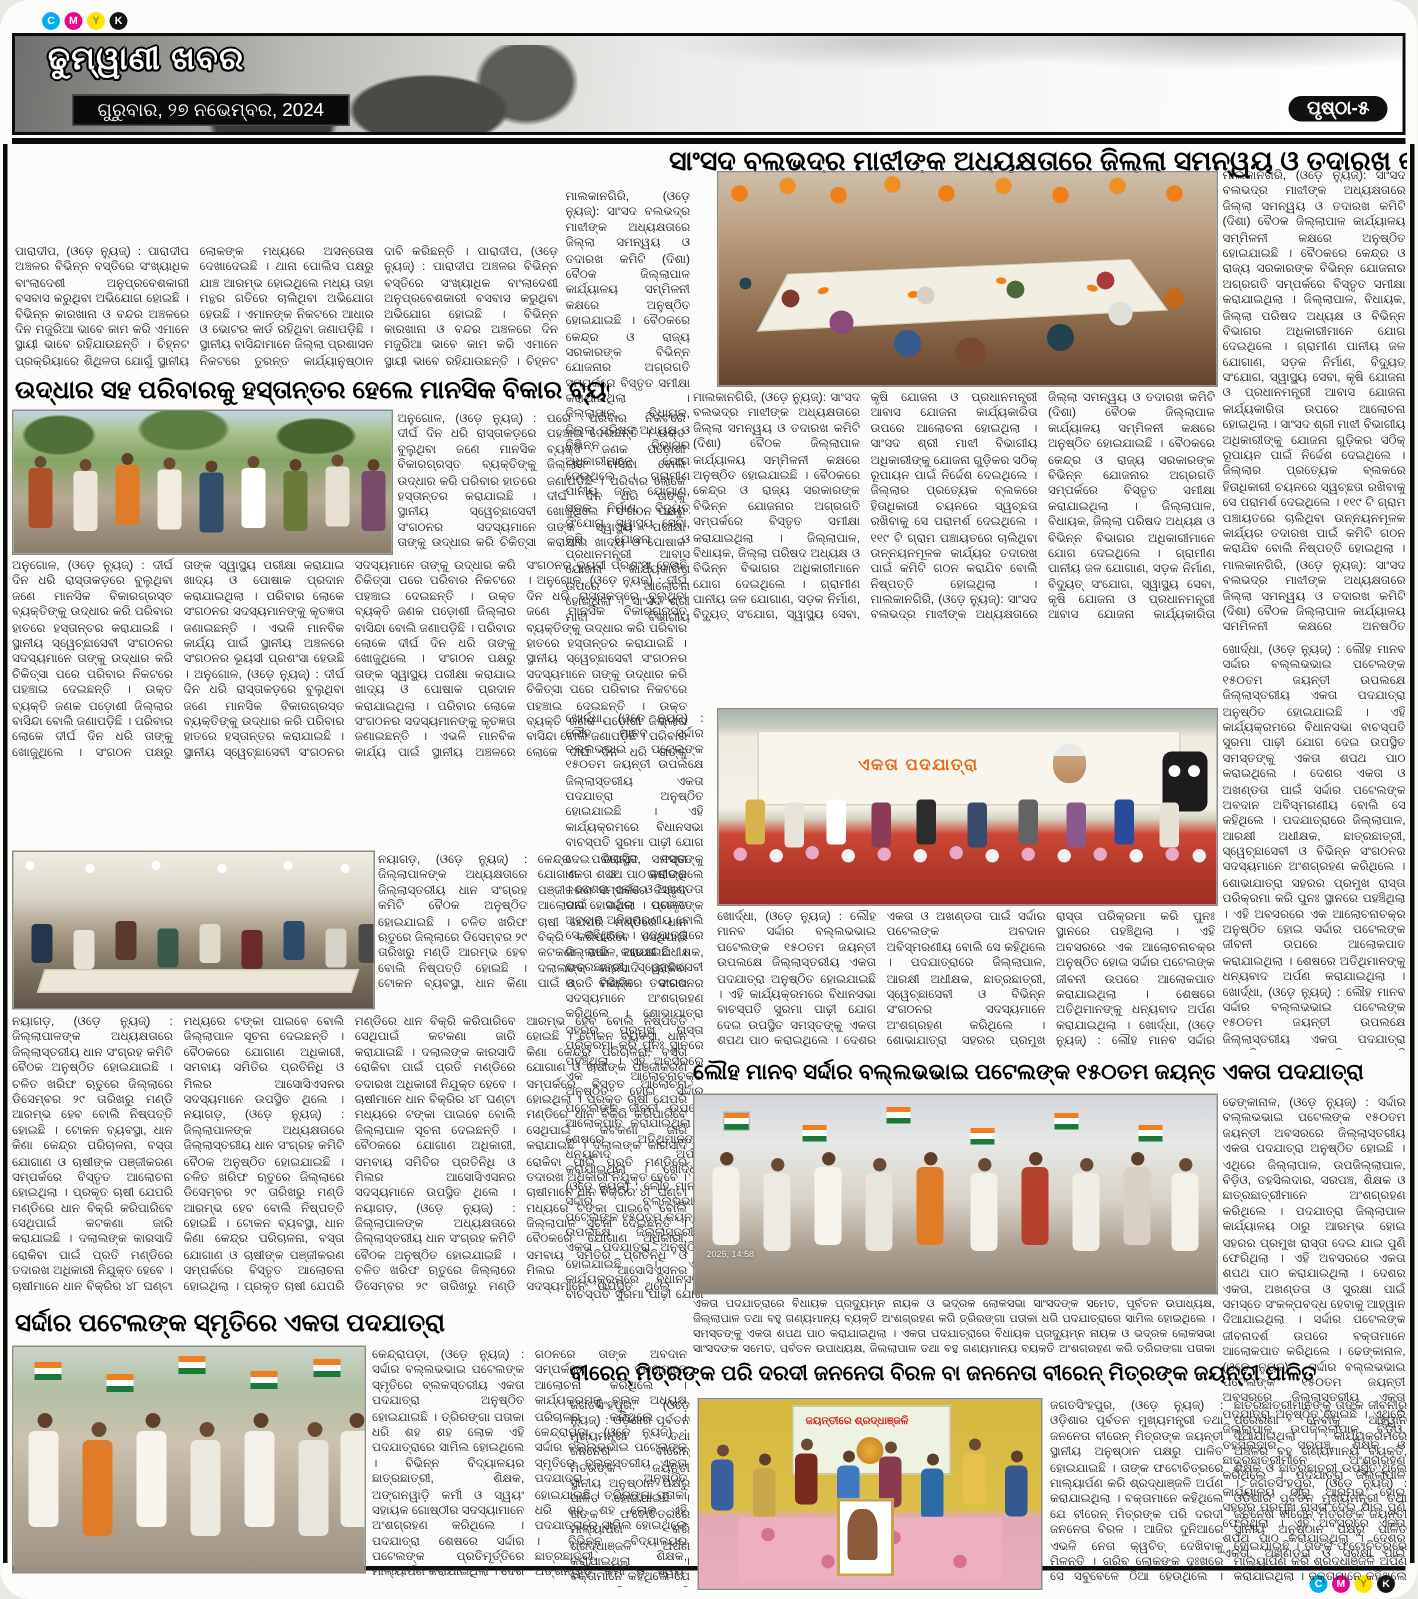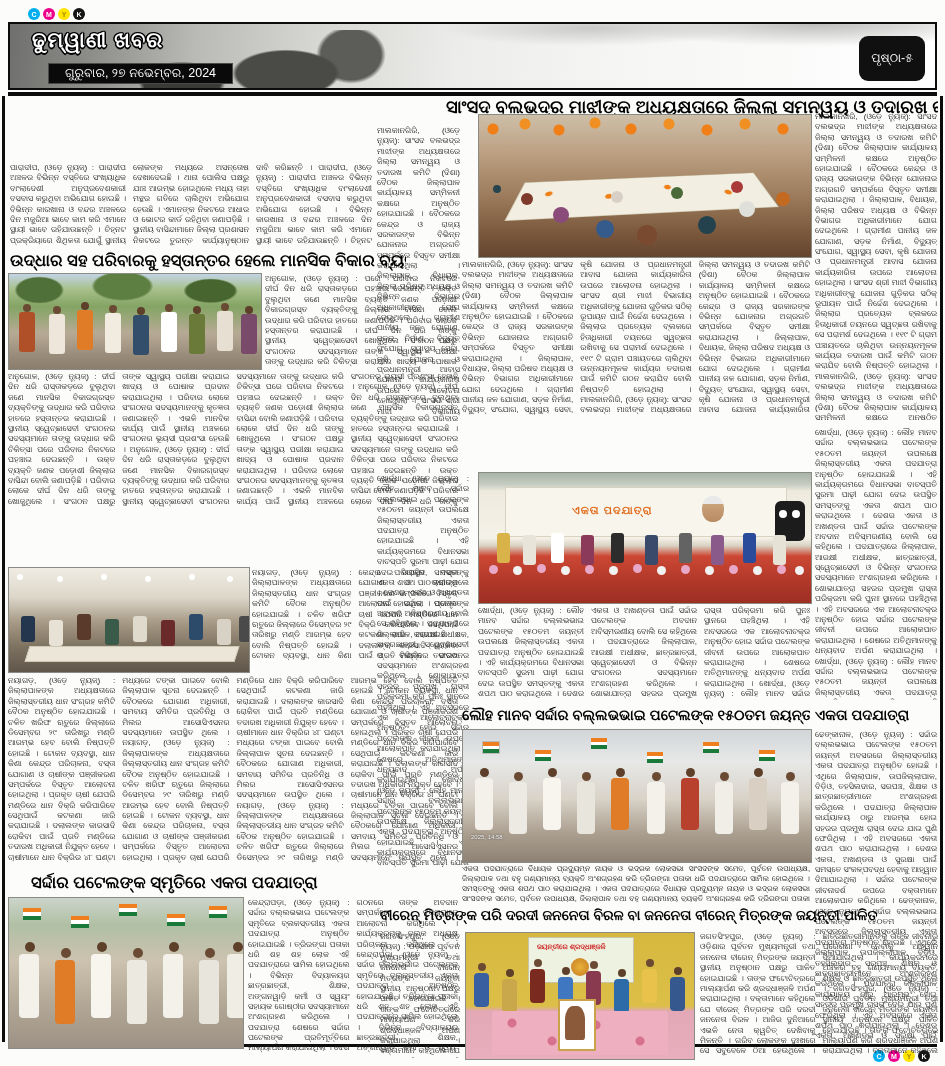--- a/index.html
+++ b/index.html
@@ -1,19 +1,19 @@
 <!DOCTYPE html>
 <html><head>
 <meta charset="utf-8">
 <style>
   html,body{margin:0;padding:0;background:#e8e8e4;}
   #page{
     position:relative;width:945px;height:1066px;margin:0 auto;
     background:#fcfcfa;overflow:hidden;
-    font-family:"Liberation Sans","DejaVu Sans",sans-serif;color:#1a1a1a;
+    font-family:"Liberation Sans","DejaVu Sans",sans-serif;color:#1a1a1a;border-radius:20px;
   }
   .abs{position:absolute;}
   .hl{font-weight:bold;color:#000;line-height:1.32;overflow:hidden;}
   .body-txt{font-size:8px;line-height:1.3;text-align:justify;color:#222;overflow:hidden;}
   .c2{columns:2;column-gap:7px;}
   .c3{columns:3;column-gap:7px;}
   .c4{columns:4;column-gap:7px;}
   .photo{position:absolute;overflow:hidden;border:1px solid #8b8b85;}
   .ph{position:absolute;}
   .caption{font-size:7.5px;line-height:1.35;text-align:justify;color:#111;overflow:hidden;}
@@ -28,21 +28,21 @@
   }
   #brand{
     left:22px;top:4px;font-size:21px;font-weight:bold;color:#fff;letter-spacing:1px;
     text-shadow:-1.5px 0 #000,1.5px 0 #000,0 -1.5px #000,0 1.5px #000,1px 1px #000,-1px 1px #000,1px -1px #000,-1px -1px #000;
   }
   #date-box{left:38px;bottom:4px;background:#0a0a0a;color:#fff;font-size:12.5px;padding:2px 16px;border:1px solid #4a4a4a;}
   #section-title{
     left:452px;top:8px;font-size:42px;font-weight:bold;color:#fff;letter-spacing:3px;
     text-shadow:-2.5px 0 #000,2.5px 0 #000,0 -2.5px #000,0 2.5px #000,2px 2px #000,-2px 2px #000,2px -2px #000,-2px -2px #000,3px 3px 0 #555;
   }
-  #page-badge{right:10px;bottom:7px;background:#101010;color:#fff;font-size:12.5px;padding:15px 12px;border-radius:9px;}
+  #page-badge{right:10px;bottom:7px;background:#101010;color:#fff;font-size:12.5px;padding:1px 12px;border-radius:9px;font-weight:bold;}
 </style>
 </head>
 <body>
 
 <div id="page">
 
   <div class="abs cmyk" style="left:28px;top:8px;">
     <span class="dot-c">C</span>
     <span class="dot-m">M</span>
     <span class="dot-y">Y</span>
@@ -174,21 +174,21 @@
     <div class="ph" style="left:17px;top:38px;width:9px;height:9px;border-radius:50%;background:#5d3f2a;box-shadow:
       34px 4px 0 #6b4a33, 68px 0 0 #5d3f2a, 102px 4px 0 #6b4a33, 136px 0 0 #5d3f2a, 172px 4px 0 #6b4a33,
       206px 0 0 #5d3f2a, 240px 4px 0 #6b4a33, 274px 0 0 #5d3f2a, 306px 4px 0 #6b4a33;"></div>
     <span class="abs" style="left:8px;bottom:22px;font-size:6px;color:#f2f2f2;text-shadow:0 0 2px #333;">2025, 14:58</span>
   </div>
   <div class="abs caption fill" style="left:462px;top:864px;width:348px;height:38px;">ଏକତା ପଦଯାତ୍ରାରେ ବିଧାୟକ ପ୍ରଦ୍ୟୁମ୍ନ ନାୟକ ଓ ଭଦ୍ରକ ଲୋକସଭା ସାଂସଦଙ୍କ ସମେତ, ପୂର୍ବତନ ଉପାଧ୍ୟକ୍ଷ, ଜିଲ୍ଲାପାଳ ତଥା ବହୁ ଗଣ୍ୟମାନ୍ୟ ବ୍ୟକ୍ତି ଅଂଶଗ୍ରହଣ କରି ତ୍ରିରଙ୍ଗା ପତାକା ଧରି ପଦଯାତ୍ରାରେ ସାମିଲ ହୋଇଥିଲେ । ସମସ୍ତଙ୍କୁ ଏକତା ଶପଥ ପାଠ କରାଯାଇଥିଲା । ଏକତା ପଦଯାତ୍ରାରେ ବିଧାୟକ ପ୍ରଦ୍ୟୁମ୍ନ ନାୟକ ଓ ଭଦ୍ରକ ଲୋକସଭା ସାଂସଦଙ୍କ ସମେତ, ପୂର୍ବତନ ଉପାଧ୍ୟକ୍ଷ, ଜିଲ୍ଲାପାଳ ତଥା ବହୁ ଗଣ୍ୟମାନ୍ୟ ବ୍ୟକ୍ତି ଅଂଶଗ୍ରହଣ କରି ତ୍ରିରଙ୍ଗା ପତାକା ଧରି ପଦଯାତ୍ରାରେ ସାମିଲ ହୋଇଥିଲେ । ସମସ୍ତଙ୍କୁ ଏକତା ଶପଥ ପାଠ କରାଯାଇଥିଲା ।</div>
 
   <div class="abs hl" style="left:815px;top:706px;width:122px;height:20px;font-size:14.5px;">ଏକତା ପଦଯାତ୍ରା</div>
   <div class="abs body-txt fill" style="left:815px;top:730px;width:122px;height:308px;">ଢେଙ୍କାନାଳ, (ଓଡ଼େ ନ୍ୟୁଜ୍) : ସର୍ଦ୍ଦାର ବଲ୍ଲଭଭାଇ ପଟେଲଙ୍କ ୧୫୦ତମ ଜୟନ୍ତୀ ଅବସରରେ ଜିଲ୍ଲାସ୍ତରୀୟ ଏକତା ପଦଯାତ୍ରା ଅନୁଷ୍ଠିତ ହୋଇଛି । ଏଥିରେ ଜିଲ୍ଲାପାଳ, ଉପଜିଲ୍ଲାପାଳ, ବିଡ଼ିଓ, ତହସିଲଦାର, ସରପଞ୍ଚ, ଶିକ୍ଷକ ଓ ଛାତ୍ରଛାତ୍ରୀମାନେ ଅଂଶଗ୍ରହଣ କରିଥିଲେ । ପଦଯାତ୍ରା ଜିଲ୍ଲାପାଳ କାର୍ଯ୍ୟାଳୟ ଠାରୁ ଆରମ୍ଭ ହୋଇ ସହରର ପ୍ରମୁଖ ରାସ୍ତା ଦେଇ ଯାଇ ପୁଣି ଫେରିଥିଲା । ଏହି ଅବସରରେ ଏକତା ଶପଥ ପାଠ କରାଯାଇଥିଲା । ଦେଶର ଏକତା, ଅଖଣ୍ଡତା ଓ ସୁରକ୍ଷା ପାଇଁ ସମସ୍ତେ ସଂକଳ୍ପବଦ୍ଧ ହେବାକୁ ଆହ୍ୱାନ ଦିଆଯାଇଥିଲା । ସର୍ଦ୍ଦାର ପଟେଲଙ୍କ ଜୀବନାଦର୍ଶ ଉପରେ ବକ୍ତାମାନେ ଆଲୋକପାତ କରିଥିଲେ । ଢେଙ୍କାନାଳ, (ଓଡ଼େ ନ୍ୟୁଜ୍) : ସର୍ଦ୍ଦାର ବଲ୍ଲଭଭାଇ ପଟେଲଙ୍କ ୧୫୦ତମ ଜୟନ୍ତୀ ଅବସରରେ ଜିଲ୍ଲାସ୍ତରୀୟ ଏକତା ପଦଯାତ୍ରା ଅନୁଷ୍ଠିତ ହୋଇଛି । ଏଥିରେ ଜିଲ୍ଲାପାଳ, ଉପଜିଲ୍ଲାପାଳ, ବିଡ଼ିଓ, ତହସିଲଦାର, ସରପଞ୍ଚ, ଶିକ୍ଷକ ଓ ଛାତ୍ରଛାତ୍ରୀମାନେ ଅଂଶଗ୍ରହଣ କରିଥିଲେ । ପଦଯାତ୍ରା ଜିଲ୍ଲାପାଳ କାର୍ଯ୍ୟାଳୟ ଠାରୁ ଆରମ୍ଭ ହୋଇ ସହରର ପ୍ରମୁଖ ରାସ୍ତା ଦେଇ ଯାଇ ପୁଣି ଫେରିଥିଲା । ଏହି ଅବସରରେ ଏକତା ଶପଥ ପାଠ କରାଯାଇଥିଲା । ଦେଶର ଏକତା, ଅଖଣ୍ଡତା ଓ ସୁରକ୍ଷା ପାଇଁ ସମସ୍ତେ ସଂକଳ୍ପବଦ୍ଧ ହେବାକୁ ଆହ୍ୱାନ ଦିଆଯାଇଥିଲା । ସର୍ଦ୍ଦାର ପଟେଲଙ୍କ ଜୀବନାଦର୍ଶ ଉପରେ ବକ୍ତାମାନେ ଆଲୋକପାତ କରିଥିଲେ ।</div>
 
-  <div class="abs hl" style="left:10px;top:872px;width:360px;height:22px;font-size:16.5px;white-space:nowrap;margin-left:21px;">ସର୍ଦ୍ଦାର ପଟେଲଙ୍କ ସ୍ମୃତିରେ ଏକତା ପଦଯାତ୍ରା</div>
+  <div class="abs hl" style="left:10px;top:872px;width:360px;height:22px;font-size:16.5px;white-space:nowrap;">ସର୍ଦ୍ଦାର ପଟେଲଙ୍କ ସ୍ମୃତିରେ ଏକତା ପଦଯାତ୍ରା</div>
   <div class="photo" style="left:8px;top:897px;width:234px;height:150px;background:
       linear-gradient(180deg,#ccd4ca 0%,#b0c0a4 18%,#cdc2b0 42%,#b5aa98 68%,#9c9184 100%);">
     <div class="ph" style="left:14px;top:10px;width:18px;height:12px;background:linear-gradient(180deg,#ef7f1e 33%,#fff 33%,#fff 66%,#1a7a3a 66%);"></div>
     <div class="ph" style="left:62px;top:18px;width:18px;height:12px;background:linear-gradient(180deg,#ef7f1e 33%,#fff 33%,#fff 66%,#1a7a3a 66%);"></div>
     <div class="ph" style="left:110px;top:6px;width:18px;height:12px;background:linear-gradient(180deg,#ef7f1e 33%,#fff 33%,#fff 66%,#1a7a3a 66%);"></div>
     <div class="ph" style="left:158px;top:16px;width:18px;height:12px;background:linear-gradient(180deg,#ef7f1e 33%,#fff 33%,#fff 66%,#1a7a3a 66%);"></div>
     <div class="ph" style="left:200px;top:8px;width:18px;height:12px;background:linear-gradient(180deg,#ef7f1e 33%,#fff 33%,#fff 66%,#1a7a3a 66%);"></div>
     <div class="ph" style="left:10px;top:56px;width:20px;height:64px;background:#f4f1ea;box-shadow:
       36px 6px 0 #e07b28, 72px 0 0 #f7f5ee, 108px 6px 0 #ece9e0, 144px 0 0 #f4f1ea, 180px 6px 0 #e8e5dc, 208px 0 0 #f0ede4;border-radius:4px;"></div>
     <div class="ph" style="left:16px;top:44px;width:10px;height:10px;border-radius:50%;background:#5d3f2a;box-shadow:

